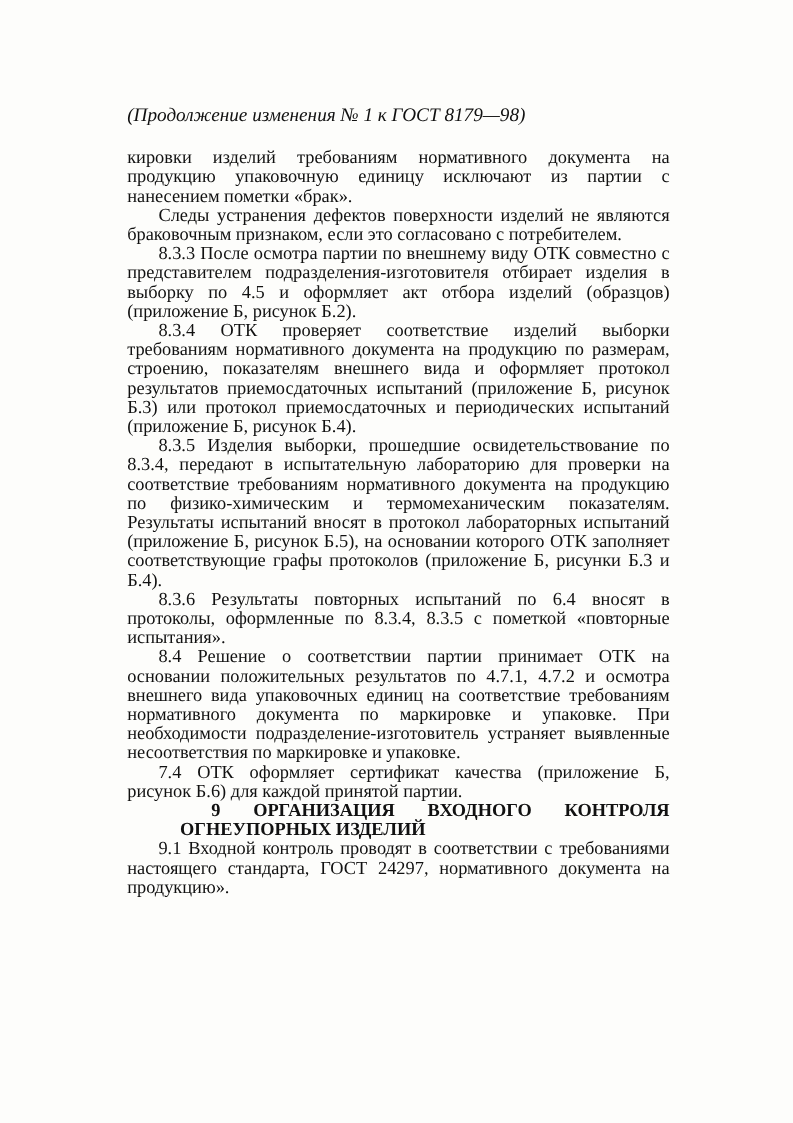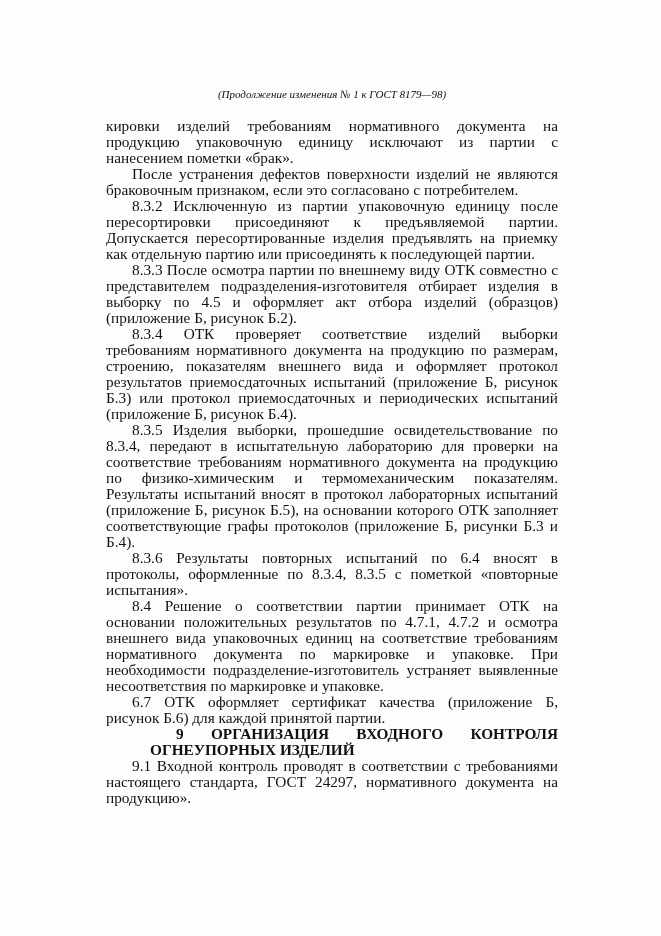--- a/index.html
+++ b/index.html
@@ -12,23 +12,23 @@
     width: 661px;
     height: 936px;
     background: #fdfdfb;
     box-sizing: border-box;
     padding: 88px 103px 0 106px;
     font-family: "Liberation Serif", "DejaVu Serif", serif;
     color: #111;
     overflow: hidden;
   }
   .header-note {
-    text-align: center;
+    text-align: left;
     font-style: italic;
-    font-size: 11px;
+    font-size: 16px;
     margin: 0 0 18px 0;
     white-space: nowrap;
   }
   .body-text p {
     margin: 0;
     font-size: 15.3px;
     line-height: 16px;
     text-align: justify;
     text-indent: 26px;
   }
@@ -43,26 +43,25 @@
 </style>
 </head>
 <body>
 
 <div class="page">
 
   <div class="header-note">(Продолжение изменения № 1 к ГОСТ  8179—98)</div>
 
   <div class="body-text">
     <p class="no-indent">кировки изделий требованиям нормативного документа на продукцию упаковочную единицу исключают из партии с нанесением пометки «брак».</p>
-    <p>После устранения дефектов поверхности изделий   не являются браковочным признаком, если это согласовано с потребителем.</p>
-    <p>8.3.2 Исключенную из партии упаковочную единицу после пересортировки присоединяют к предъявляемой партии. Допускается пересортированные изделия предъявлять на приемку как отдельную партию или присоединять к последующей партии.</p>
+    <p>Следы устранения дефектов поверхности изделий   не являются браковочным признаком, если это согласовано с потребителем.</p>
     <p>8.3.3 После осмотра партии по внешнему виду ОТК совместно с представителем подразделения-изготовителя отбирает изделия в выборку по 4.5 и оформляет акт отбора изделий (образцов) (приложение Б, рисунок Б.2).</p>
     <p>8.3.4 ОТК проверяет соответствие изделий выборки требованиям нормативного документа на продукцию по размерам, строению, показателям внешнего вида и оформляет протокол результатов приемосдаточных испытаний (приложение Б, рисунок Б.3) или протокол приемосдаточных и периодических испытаний (приложение Б, рисунок Б.4).</p>
     <p>8.3.5 Изделия выборки, прошедшие освидетельствование по 8.3.4, передают в испытательную лабораторию для проверки на соответствие требованиям нормативного документа на продукцию по физико-химическим и термомеханическим показателям. Результаты испытаний вносят в протокол лабораторных испытаний (приложение Б, рисунок Б.5), на основании которого ОТК заполняет соответствующие графы протоколов (приложение Б, рисунки Б.3 и Б.4).</p>
     <p>8.3.6 Результаты повторных испытаний по 6.4 вносят в протоколы, оформленные по 8.3.4, 8.3.5 с пометкой «повторные испытания».</p>
     <p>8.4 Решение о соответствии партии принимает ОТК на основании положительных результатов по 4.7.1, 4.7.2 и осмотра внешнего вида упаковочных единиц на соответствие требованиям нормативного документа по маркировке и упаковке. При необходимости подразделение-изготовитель устраняет выявленные несоответствия   по маркировке и упаковке.</p>
-    <p>6.7 ОТК оформляет сертификат качества (приложение Б, рисунок Б.6) для каждой принятой партии.</p>
+    <p>7.4 ОТК оформляет сертификат качества (приложение Б, рисунок Б.6) для каждой принятой партии.</p>
     <p class="heading">9 ОРГАНИЗАЦИЯ ВХОДНОГО КОНТРОЛЯ ОГНЕУПОРНЫХ ИЗДЕЛИЙ</p>
     <p>9.1 Входной контроль проводят в соответствии с требованиями настоящего стандарта, ГОСТ 24297, нормативного документа на продукцию».</p>
 
   </div>
 
 </div>
 
 </body></html>

